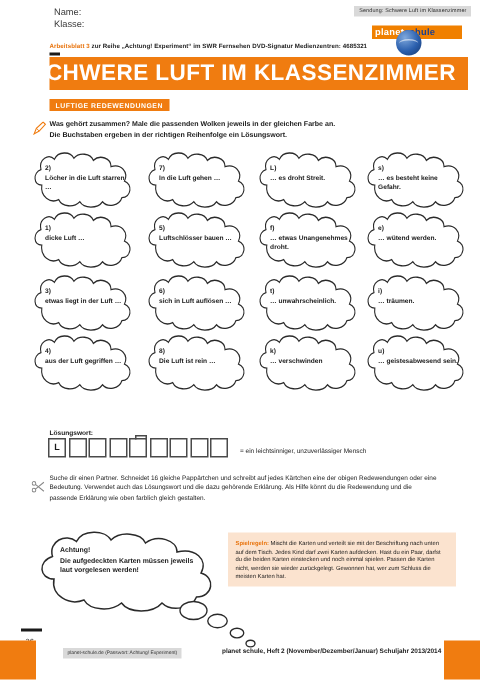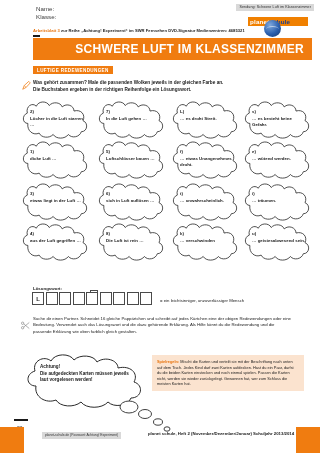--- a/index.html
+++ b/index.html
@@ -27,21 +27,21 @@
   .logo .globe:after{content:"";position:absolute;left:2px;top:6px;width:13px;height:5px;
     border-top:1px solid rgba(255,255,255,.55);border-radius:50%;}
 
   .arbeitsblatt{position:absolute;left:33px;top:28px;font-size:4.1px;line-height:6px;
     color:#e8730c;font-weight:bold;white-space:nowrap;letter-spacing:.05px;}
   .arbeitsblatt .dk{color:#1a1a1a;}
 
   
   .titleband{position:absolute;left:33px;top:38px;right:8px;height:22px;background:#f07c10;}
   .titleband .t{position:absolute;right:8px;top:0;height:22px;line-height:22px;
-    color:#ffffff;font-weight:bold;font-size:12px;letter-spacing:.3px;white-space:nowrap;text-align:right;}
+    color:#ffffff;font-weight:bold;font-size:15px;letter-spacing:.3px;white-space:nowrap;text-align:right;}
   .tick{position:absolute;left:33px;top:35px;width:7px;height:2px;background:#1a1a1a;}
 
   
   .sectionhead{position:absolute;left:33px;top:66px;background:#f07c10;color:#fff;
     font-size:4.6px;font-weight:bold;letter-spacing:.35px;padding:1.6px 4px;white-space:nowrap;}
   .penicon{position:absolute;left:22px;top:81px;width:9px;height:9px;}
   .penicon svg{display:block;}
 
   .intro{position:absolute;left:33px;top:80px;font-size:4.7px;line-height:6.6px;
     font-weight:bold;color:#1a1a1a;}

